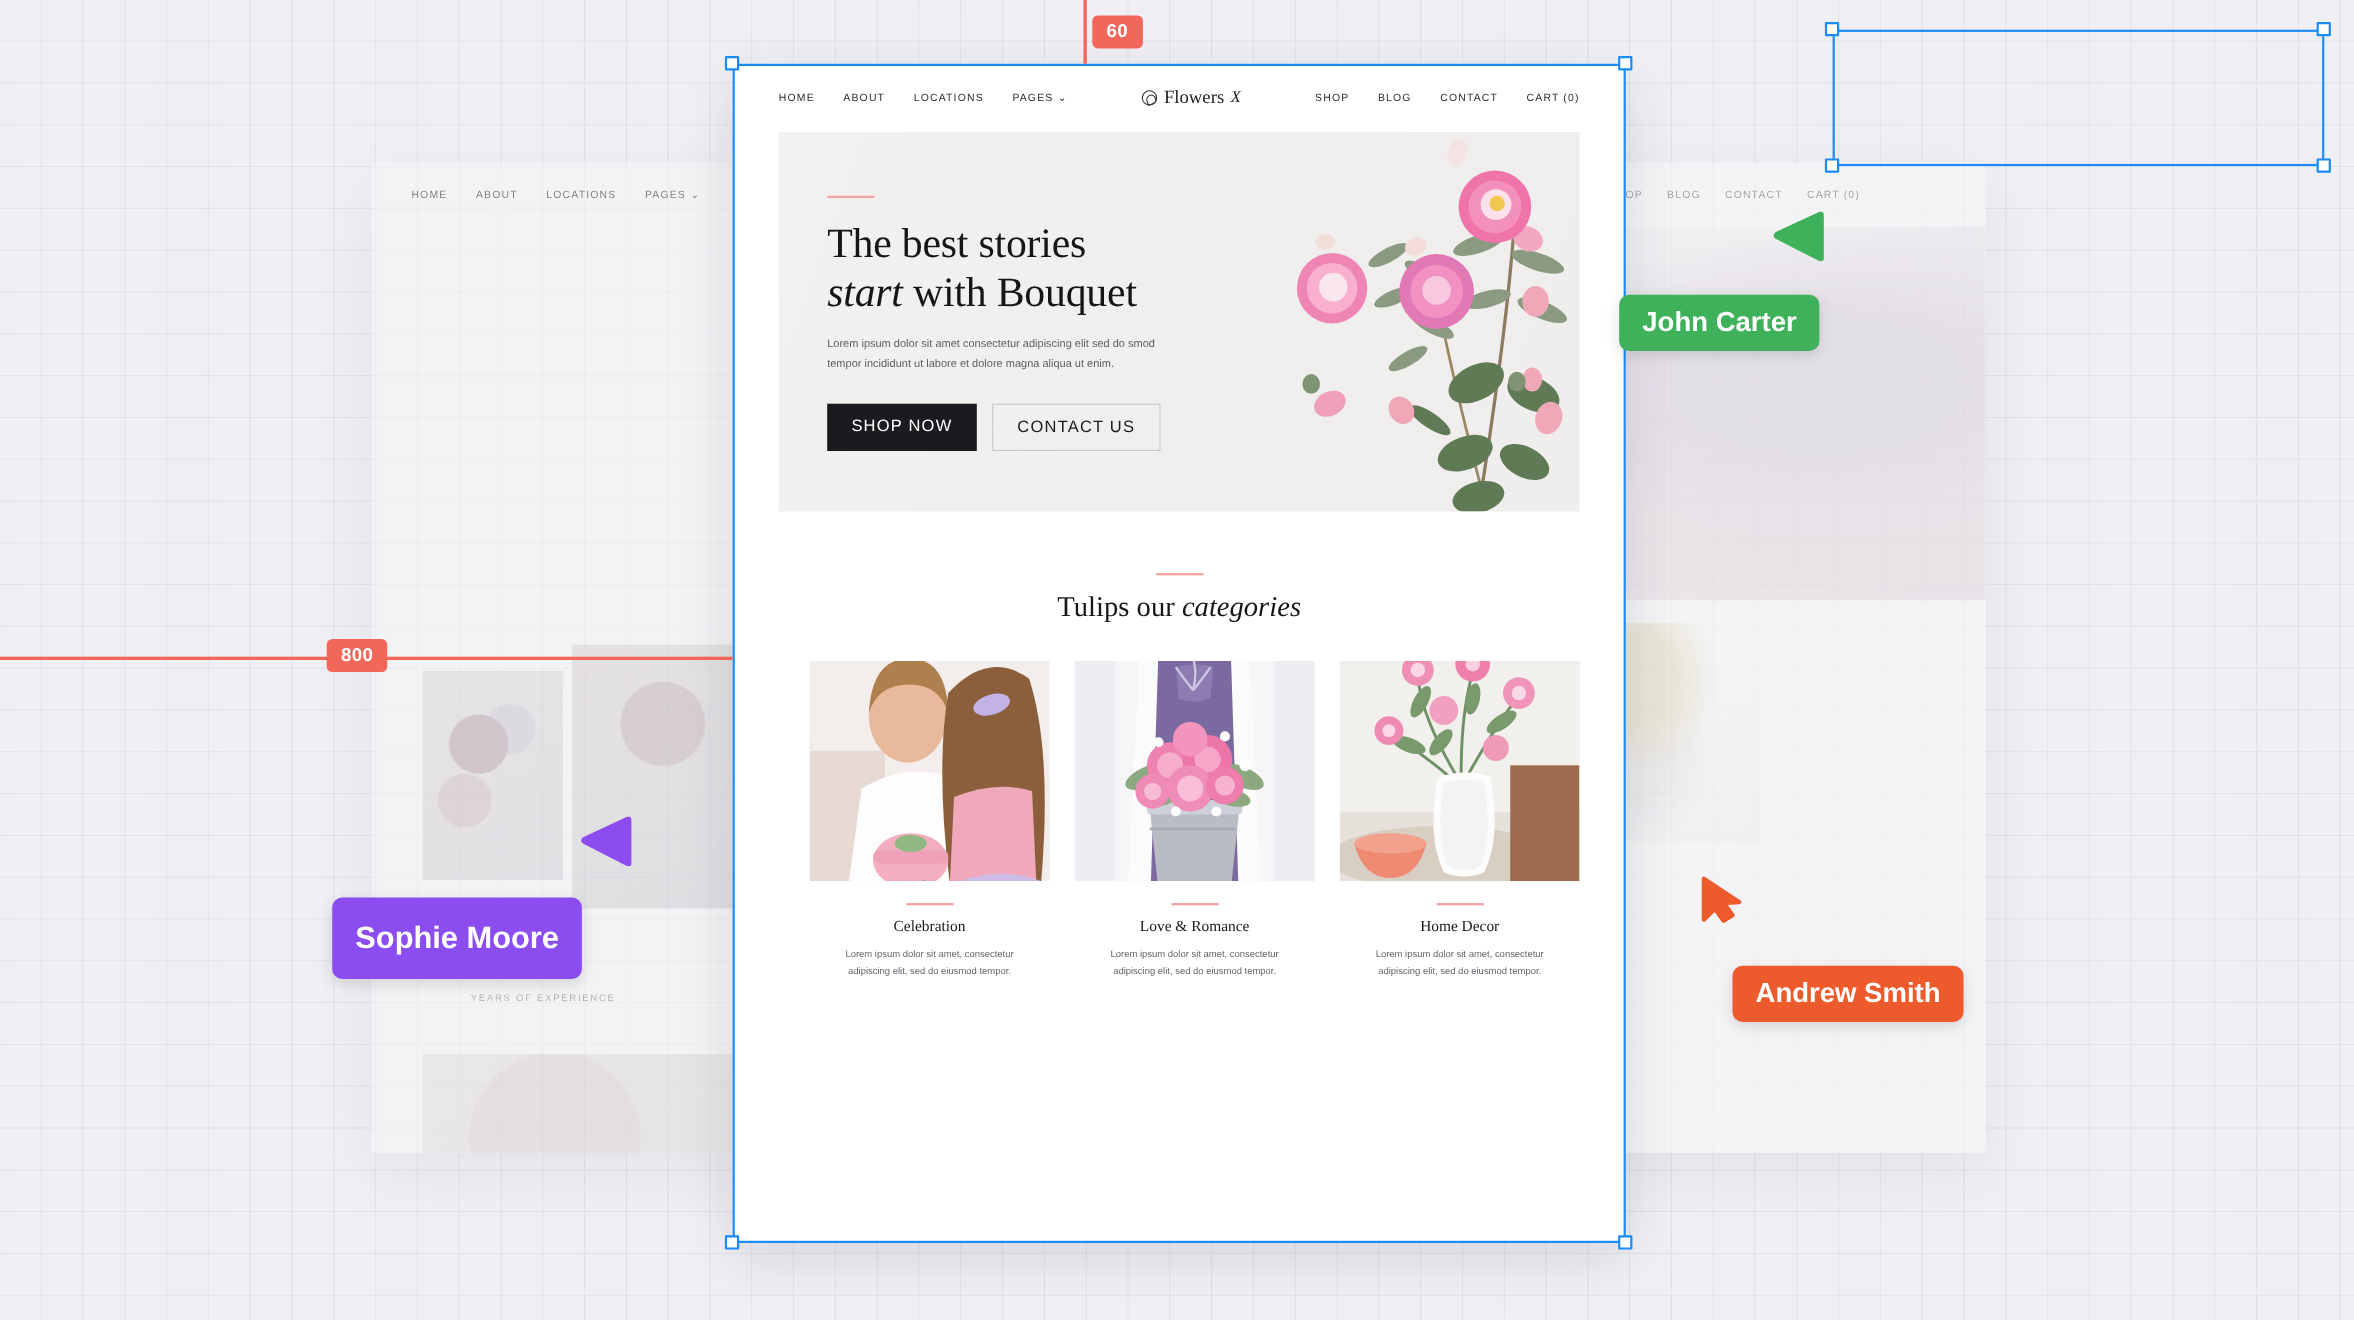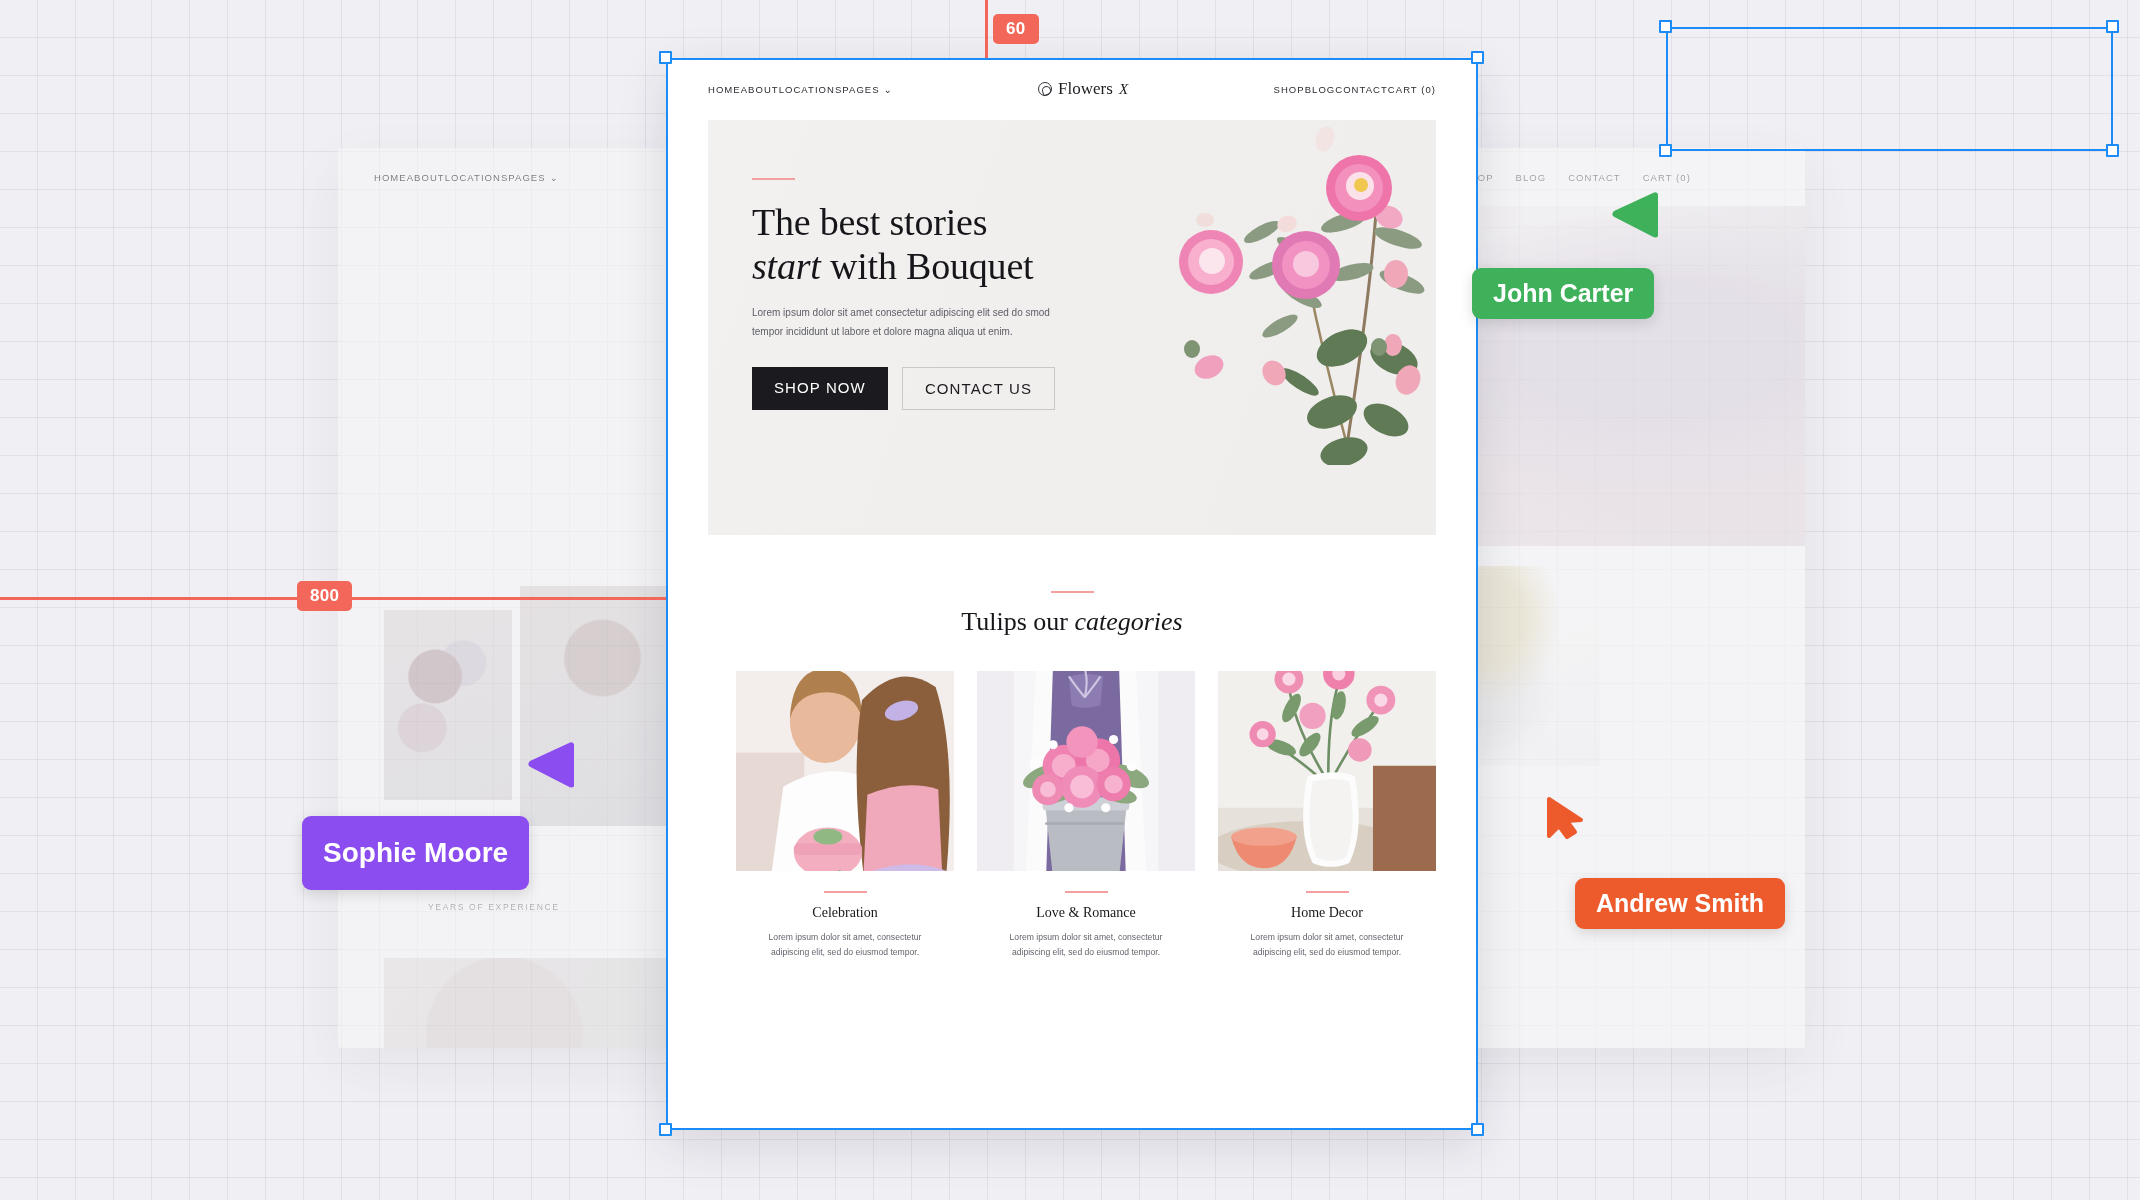--- a/index.html
+++ b/index.html
@@ -32,21 +32,21 @@
     box-shadow: 0 18px 60px rgba(40,40,60,0.10);
     border-radius: 4px;
   }
 
   
   .nav {
     display: flex; align-items: center; justify-content: space-between;
     padding: 0 42px;
     height: 62px;
   }
-  .nav-group { display: flex; align-items: center; }
+  .nav-group { display: flex; align-items: center; gap: 26px; }
   .nav-link {
     font-size: 9.5px; letter-spacing: 1.05px; color: #2b2b33;
     text-transform: uppercase; white-space: nowrap;
     font-family: "Liberation Sans", sans-serif;
   }
   .chev { display: inline-block; margin-left: 4px; }
   .logo {
     display: flex; align-items: center; gap: 6px;
     font-family: "Liberation Serif", serif;
     font-size: 17px; color: #1d1d22; white-space: nowrap;
@@ -59,21 +59,21 @@
     content:""; position:absolute; left:3px; top:3px;
     width:7px; height:7px; border:1px solid #33333a;
     border-radius: 50% 50% 50% 0; transform: rotate(-20deg);
   }
   .logo .x { font-style: italic; font-size: 15px; }
 
   
   .hero {
     position: relative;
     margin: 0 42px;
-    height: 415px;
+    height: 345px;
     background: linear-gradient(110deg,#f2f1ef 0%, #f1efed 45%, #efeeec 100%);
     display: flex;
     overflow: hidden;
   }
   .hero-left { padding: 58px 0 0 44px; width: 52%; position: relative; z-index: 2; }
   .rule {
     width: 43px; height: 2px; background: #f4a0a0; margin-bottom: 20px;
   }
   .hero h1 {
     font-family: "Liberation Serif", serif;

